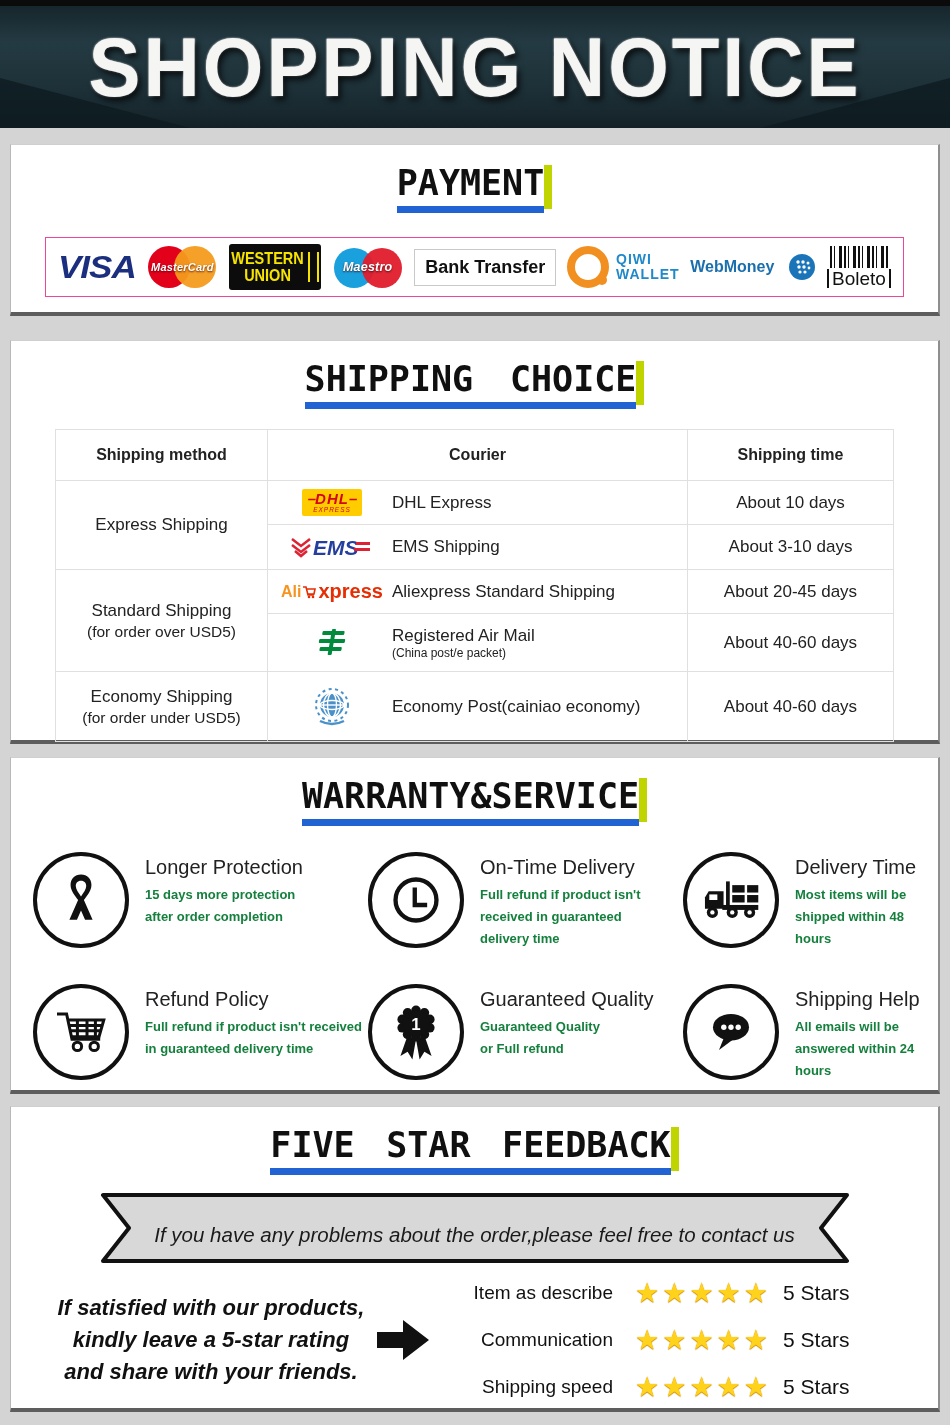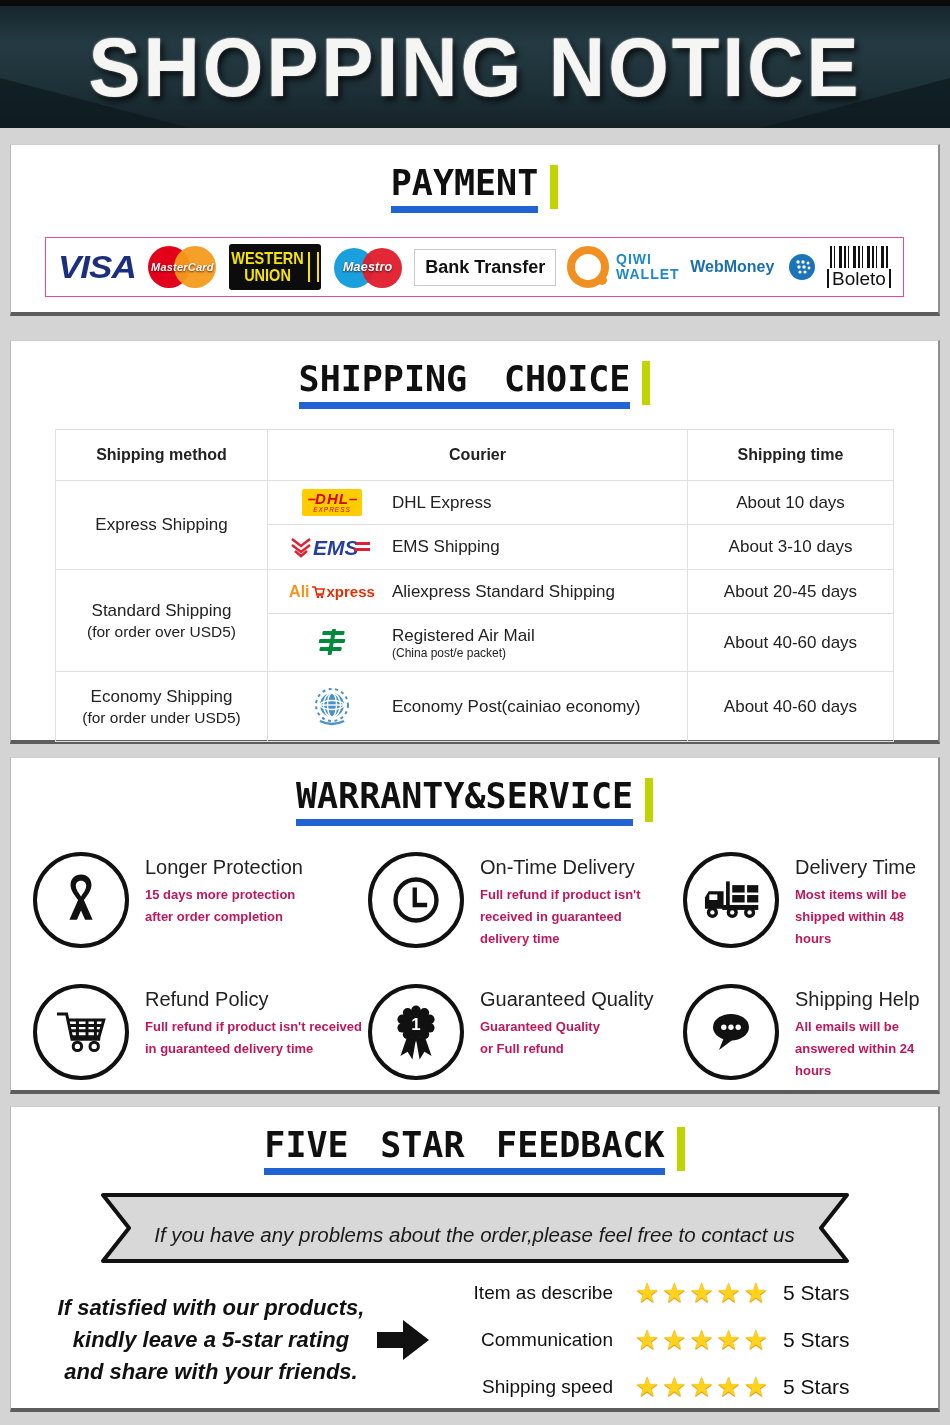--- a/index.html
+++ b/index.html
@@ -31,21 +31,21 @@
     border:1px solid #b8b8b8;border-top-color:#cfcfcf;
     border-right:2px solid #8f8f8f;border-bottom:4px solid #5d5d5d;
     box-sizing:border-box;
   }
   #card-payment{margin-top:16px;height:172px;}
   #card-shipping{margin-top:24px;height:404px;}
   #card-warranty{margin-top:13px;height:337px;}
   #card-feedback{margin-top:12px;height:306px;}
   
   .title-block{text-align:center;padding-top:18px;}
-  .t-inner{display:inline-block;position:relative;padding-right:20px;}
+  .t-inner{display:inline-block;position:relative;padding-right:8px;}
   .sec-title{
     font-family:"DejaVu Sans Mono", monospace;font-weight:bold;
     font-size:35px;color:#101010;letter-spacing:0px;word-spacing:.45em;
     white-space:nowrap;
   }
   .accent-bar{position:absolute;right:0;top:2px;width:8px;height:44px;background:#c0d400;}
   .blue-underline{height:7px;background:#2163d2;margin-top:3px;}
   
   .pay-strip{
     margin:24px 34px 0;border:1px solid #ec4899;height:58px;
@@ -87,34 +87,34 @@
   .courier-inner{display:flex;align-items:center;gap:14px;}
   .courier-logo{width:92px;display:flex;justify-content:center;align-items:center;flex:0 0 92px;}
   .cname2{display:block;font-size:12px;}
   .r-dhl{height:44px;}.r-ems{height:45px;}.r-ali{height:44px;}.r-air{height:58px;}.r-eco{height:70px;}
   .dhl-box{background:#ffcc00;border-radius:2px;padding:2px 6px;display:flex;flex-direction:column;align-items:center;line-height:1;}
   .dhl-main{color:#d40511;font-weight:900;font-style:italic;font-size:15px;letter-spacing:1px;}
   .dhl-main .dash{letter-spacing:-1px;}
   .dhl-sub{color:#d40511;font-size:6.5px;font-style:italic;letter-spacing:1px;margin-top:1px;}
   .ali-logo{display:flex;align-items:center;gap:1px;font-weight:900;}
   .ali-a{color:#f7941d;font-size:16px;}
-  .ali-x{color:#e62e04;font-size:15px;font-weight:bold;}
+  .ali-x{color:#e62e04;font-size:20px;font-weight:bold;}
   
   .w-grid{
     display:grid;grid-template-columns:335px 315px 260px;
     margin:26px 12px 0 22px;row-gap:34px;
   }
   .w-item{display:flex;gap:16px;align-items:flex-start;}
   .w-icon{
     width:88px;height:88px;border:4px solid #111;border-radius:50%;
     display:flex;align-items:center;justify-content:center;flex:0 0 88px;background:#fff;
   }
   .w-text{padding-top:4px;}
   .w-title{font-size:20px;color:#222;font-weight:500;margin-bottom:5px;}
-  .w-line{display:block;font-size:13px;font-weight:bold;color:#be185d;line-height:1.7;}
+  .w-line{display:block;font-size:13px;font-weight:bold;color:#15803d;line-height:1.7;}
   
   .banner-wrap{text-align:center;margin-top:14px;position:relative;}
   .banner-text{
     position:absolute;left:0;right:0;top:34px;text-align:center;
     font-style:italic;font-size:20.5px;color:#1a1a1a;
   }
   .fb-bottom{display:flex;align-items:center;margin:6px 26px 0 40px;}
   .fb-msg{width:320px;text-align:center;font-style:italic;font-weight:bold;font-size:22px;line-height:1.45;color:#111;}
   .fb-arrow{margin:0 14px 0 6px;}
   .ratings{flex:1;display:flex;flex-direction:column;gap:15px;padding-left:12px;}

